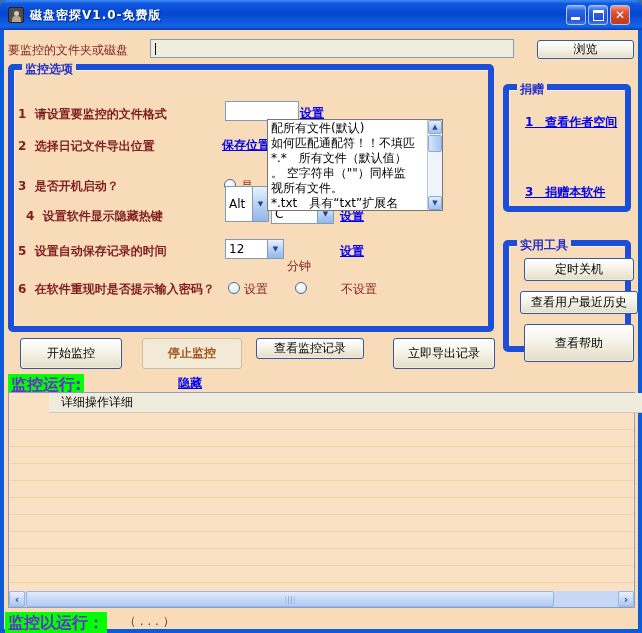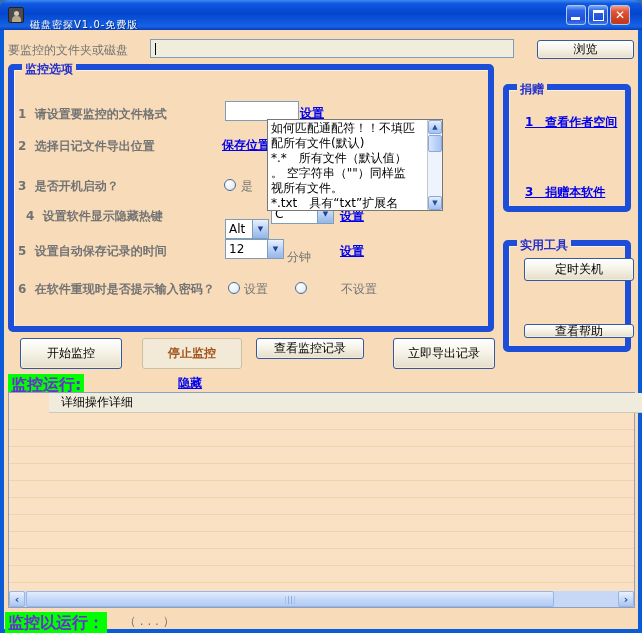--- a/index.html
+++ b/index.html
@@ -11,32 +11,32 @@
   
   .titlebar {
     position:absolute; left:0; top:0; width:642px; height:30px;
     background:linear-gradient(180deg,#3D8BF2 0%,#1158E0 12%,#0345CE 45%,#1663E6 88%,#0A3CB8 100%);
     display:flex; align-items:center;
   }
   .app-icon { position:absolute; left:8px; top:7px; width:16px; height:16px;
     background:#4A4A52; border:1px solid #222; border-radius:2px; overflow:hidden; }
   .app-icon .head { position:absolute; left:5px; top:3px; width:5px; height:5px; border-radius:50%; background:#D8C8A8; }
   .app-icon .body2 { position:absolute; left:3px; top:8px; width:9px; height:7px; border-radius:4px 4px 0 0; background:#B8A888; }
-  .title-text { position:absolute; left:30px; top:18px; color:#FFF; font-size:10px; font-weight:normal;
+  .title-text { position:absolute; left:30px; top:7px; color:#FFF; font-size:12px; font-weight:bold;
     text-shadow:1px 1px 1px #00287A; letter-spacing:1px; }
   .winbtn { position:absolute; top:5px; width:20px; height:20px; border-radius:3px;
     border:1px solid #AFC8F0; display:flex; align-items:center; justify-content:center; }
   .winbtn.blue { background:linear-gradient(180deg,#7FA8F4 0%,#2E66E8 25%,#1E50D8 75%,#3E74EC 100%); }
   .winbtn.red { background:linear-gradient(180deg,#F0A088 0%,#E1563A 30%,#C43C1E 85%); }
   .min-glyph { position:absolute; left:4px; bottom:4px; width:9px; height:3px; background:#FFF; }
   .max-glyph { position:absolute; left:4px; top:4px; width:11px; height:11px; border:1px solid #FFF; border-top:3px solid #FFF; }
   .close-glyph { color:#FFF; font-size:12px; font-weight:bold; line-height:1; }
   
   .content { position:absolute; left:4px; top:30px; width:634px; height:599px; background:#F8DCBA; }
-  .lbl { position:absolute; font-size:12px; color:#737373; white-space:nowrap; }
+  .lbl { position:absolute; font-size:12px; color:#7f1d1d; white-space:nowrap; }
   .boldlbl { font-weight:bold; }
   .link { position:absolute; font-size:12px; font-weight:bold; color:#0000EE; text-decoration:underline; white-space:nowrap; cursor:pointer; }
   
   .field { position:absolute; border:1px solid #7F9DB9; background:#FFF; }
   .caret { position:absolute; left:4px; top:3px; width:1px; height:12px; background:#000; }
   .xp-btn { position:absolute; border:1px solid #35589E; border-radius:3px;
     background:linear-gradient(180deg,#FFFFFF 0%,#F6F3E8 45%,#E4DDC8 100%);
     box-shadow:inset 0 1px 0 #FFF, inset 0 0 0 1px #FFFFFF66;
     font-size:12px; color:#000; display:flex; align-items:center; justify-content:center; cursor:pointer; white-space:nowrap; }
   .flat-btn { position:absolute; border:1px solid #C9BFA4; border-radius:3px; background:#F2EAD6;
@@ -135,52 +135,52 @@
 
     <div class="lbl boldlbl" style="left:14px; top:148px;">
       <span>3</span>&nbsp;&nbsp;<span>是否开机启动？</span>
     </div>
     <div class="radio" style="left:220px; top:149px;"></div>
     <div class="lbl" style="left:237px; top:148px;">是</div>
 
     <div class="lbl boldlbl" style="left:14px; top:178px;margin-left:8px;">
       <span>4</span>&nbsp;&nbsp;<span>设置软件显示隐藏热键</span>
     </div>
-    <div class="combo" style="left:221px; top:189px; width:44px; height:20px;">
+    <div class="combo" style="left:221px; top:156px; width:44px; height:36px;">
       <span class="combo-val">Alt</span>
       <span class="combo-arrow">▼</span>
     </div>
     <div class="combo" style="left:267px; top:174px; width:63px; height:20px;">
       <span class="combo-val">C</span>
       <span class="combo-arrow">▼</span>
     </div>
     <a class="link" style="left:336px; top:178px;">设置</a>
 
     <div class="lbl boldlbl" style="left:14px; top:213px;">
       <span>5</span>&nbsp;&nbsp;<span>设置自动保存记录的时间</span>
     </div>
     <div class="combo" style="left:221px; top:209px; width:59px; height:20px;">
       <span class="combo-val">12</span>
       <span class="combo-arrow">▼</span>
     </div>
-    <div class="lbl" style="left:283px; top:219px;">分钟</div>
+    <div class="lbl" style="left:283px; top:228px;">分钟</div>
     <a class="link" style="left:336px; top:213px;">设置</a>
 
     <div class="lbl boldlbl" style="left:14px; top:251px;">
       <span>6</span>&nbsp;&nbsp;<span>在软件重现时是否提示输入密码？</span>
     </div>
     <div class="radio" style="left:224px; top:252px;"></div>
     <div class="lbl" style="left:240px; top:251px;">设置</div>
     <div class="radio" style="left:291px; top:252px;"></div>
     <div class="lbl" style="left:307px; top:251px;margin-left:30px;">不设置</div>
 
     <div class="tooltip">
       <div class="tt-text">
+        <div class="tt-line">配所有文件(默认)</div>
         <div class="tt-line">如何匹配通配符！！不填匹</div>
-        <div class="tt-line">配所有文件(默认)</div>
         <div class="tt-line">*.*　所有文件（默认值）</div>
         <div class="tt-line">。 空字符串（""）同样监</div>
         <div class="tt-line">视所有文件。</div>
         <div class="tt-line">*.txt　具有“txt”扩展名</div>
       </div>
       <div class="tt-sb">
         <div class="sb-arrow" style="top:0;">▲</div>
         <div class="tt-thumb"></div>
         <div class="sb-arrow" style="bottom:0;">▼</div>
       </div>
@@ -188,21 +188,22 @@
 
     <div class="groupbox" style="left:499px; top:54px; width:128px; height:128px;">
       <span class="gb-caption">捐赠</span>
       <a class="link" style="left:16px; top:24px;">1　查看作者空间</a>
       <a class="link" style="left:16px; top:94px;">3　捐赠本软件</a>
     </div>
 
     <div class="groupbox" style="left:499px; top:210px; width:128px; height:112px;">
       <span class="gb-caption">实用工具</span>
       <button class="xp-btn" style="left:15px; top:12px; width:110px; height:23px;">定时关机</button>
-      <button class="xp-btn" style="left:15px; top:78px; width:110px; height:14px;">查看帮助</button>
+      <button class="xp-btn" style="left:11px; top:45px; width:118px; height:23px;">查看用户最近历史</button>
+      <button class="xp-btn" style="left:15px; top:78px; width:110px; height:38px;">查看帮助</button>
     </div>
 
     <button class="xp-btn" style="left:16px; top:308px; width:102px; height:31px;text-align:right;">开始监控</button>
     <button class="flat-btn" style="left:138px; top:308px; width:100px; height:31px;">停止监控</button>
     <button class="xp-btn" style="left:252px; top:308px; width:108px; height:21px;">查看监控记录</button>
     <button class="xp-btn" style="left:389px; top:308px; width:102px; height:31px;">立即导出记录</button>
 
     <div class="greenbadge" style="left:4px; top:344px;">监控运行:</div>
     <a class="link" style="left:174px; top:345px;">隐藏</a>
 

